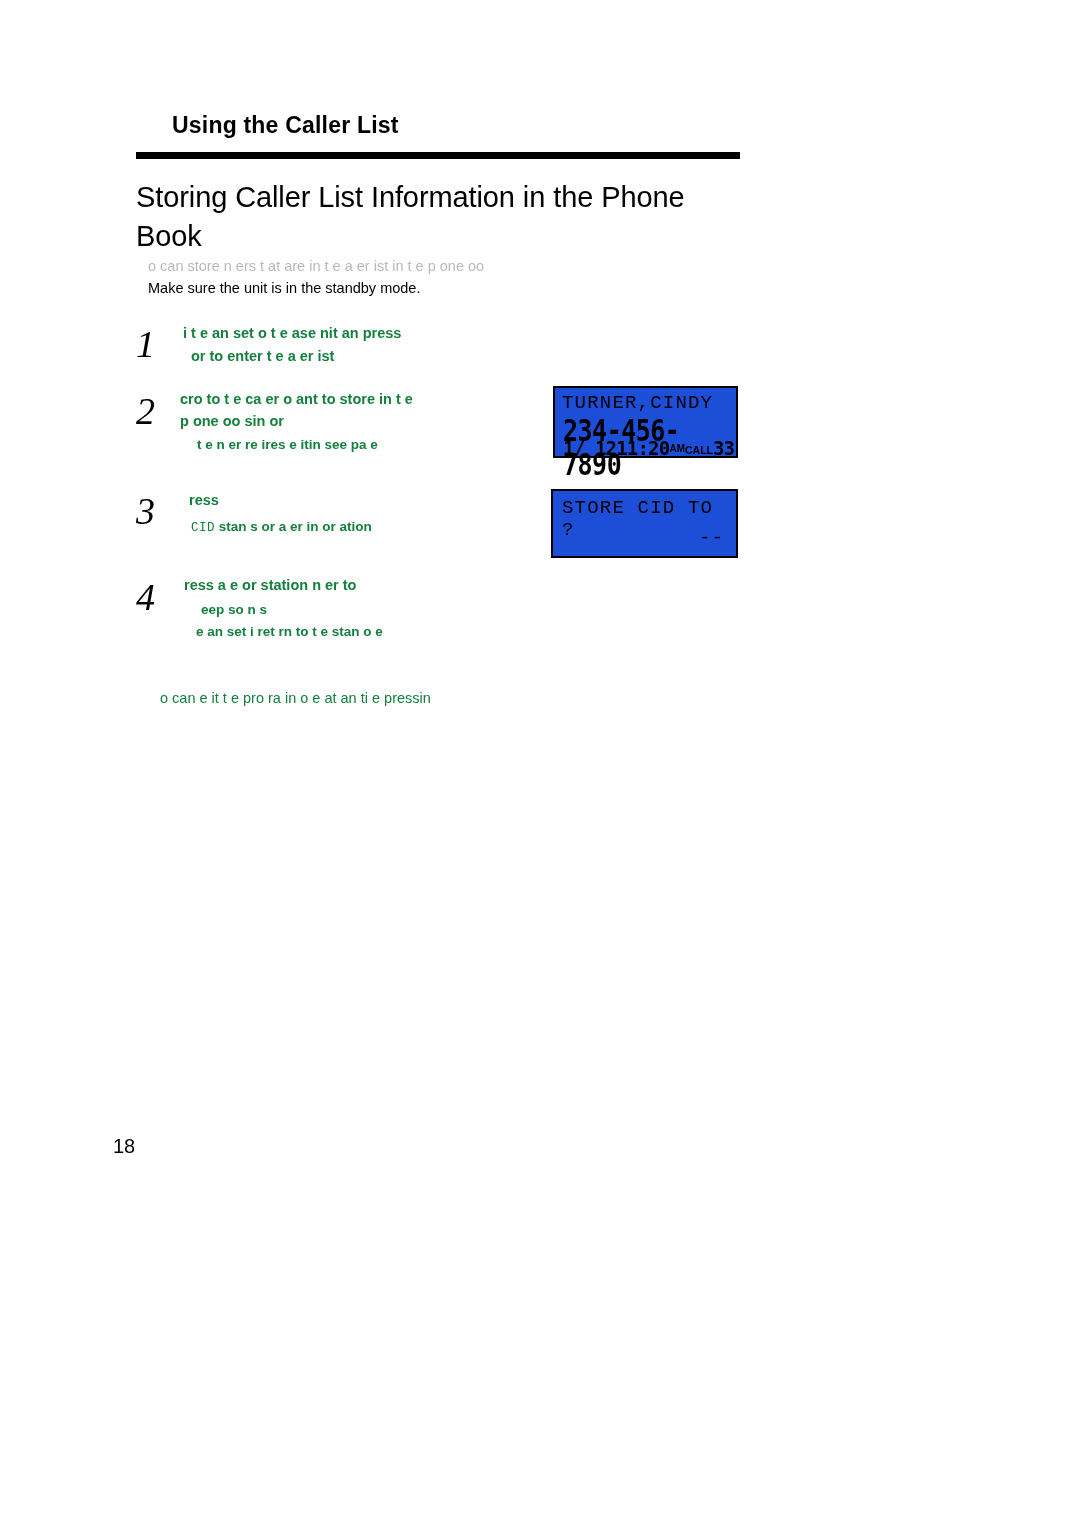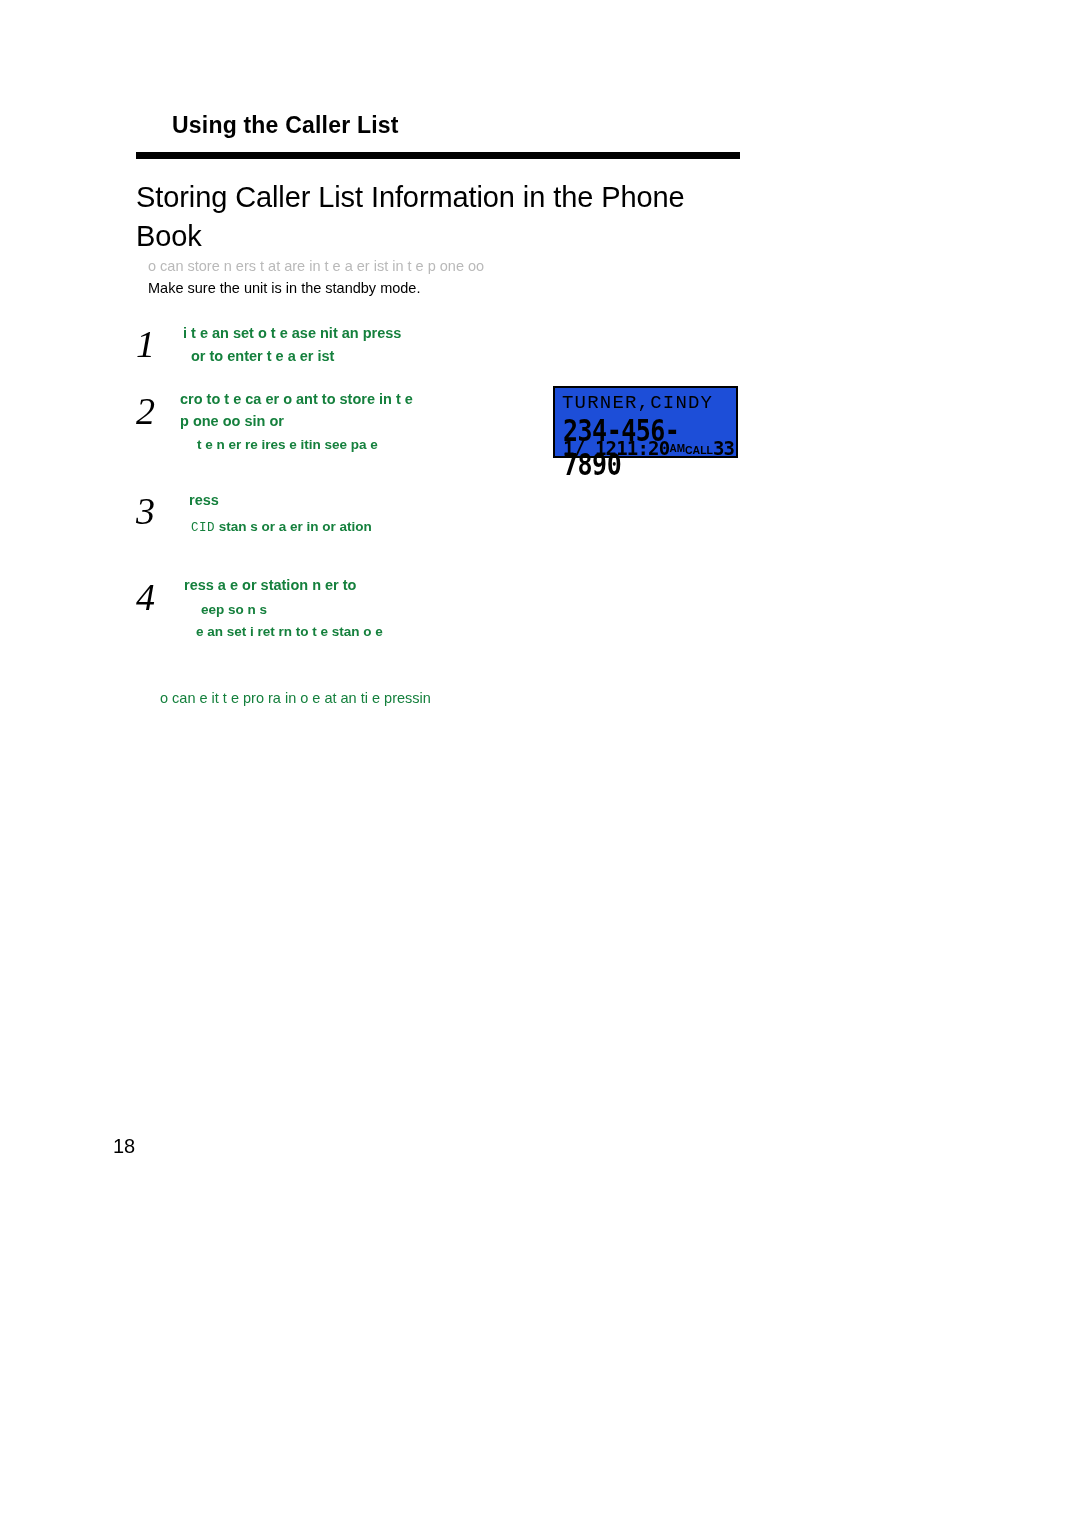--- a/index.html
+++ b/index.html
@@ -204,18 +204,22 @@
   </div>
 
   <div class="lcd" style="left:553px; top:386px; width:185px; height:72px;">
     <div class="lcd-name" style="left:7px; top:4px;">TURNER,CINDY</div>
     <div class="lcd-number" style="left:8px; top:26px;">234-456-7890</div>
     <div class="lcd-bottom" style="left:8px; top:49px;">
       <span>1/ 12</span><span>11:20</span><span class="sm">AM</span><span class="call">CALL</span><span>33</span>
     </div>
   </div>
 
+  <div class="lcd" style="left:551px; top:489px; width:187px; height:69px;">
+    <div class="lcd-text" style="left:9px; top:6px;">STORE CID TO ?</div>
+    <div class="lcd-text" style="left:146px; top:36px;">--</div>
+  </div>
 
   <div class="footnote faded">o  can e it t e pro  ra   in    o  e at an   ti  e    pressin</div>
 
   <div class="page-number">18</div>
 
 </div>
 
 </body></html>

